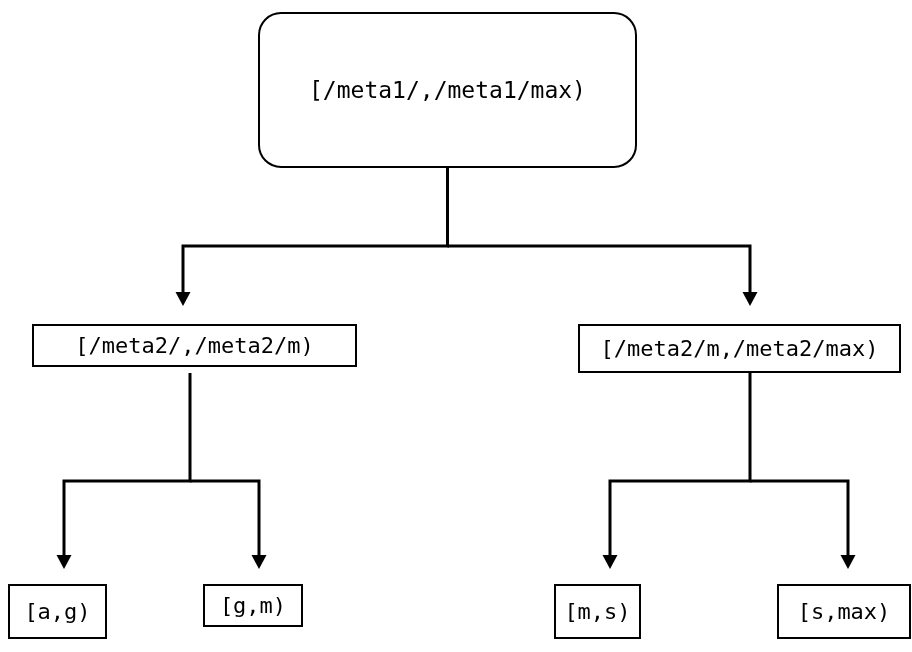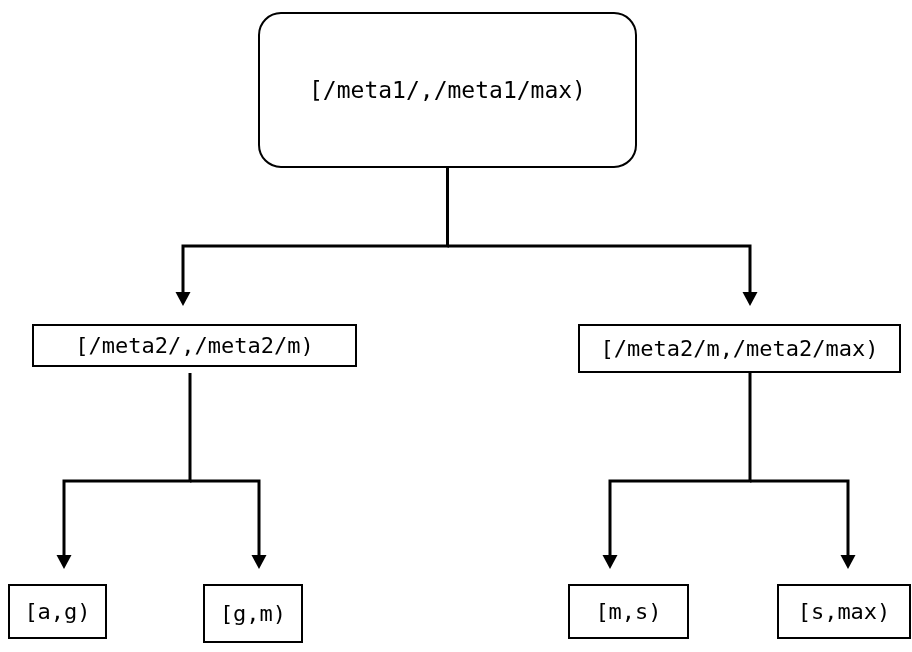--- a/index.html
+++ b/index.html
@@ -93,25 +93,25 @@
   </div>
 
   <div class="node-box level-mid" id="node-mid-right" style="left:578px; top:324px; width:323px; height:49px;">
     <span class="node-label">[/meta2/m,/meta2/max)</span>
   </div>
 
   <div class="node-box level-leaf" id="node-leaf-ag" style="left:8px; top:584px; width:99px; height:55px;align-items:center;">
     <span class="node-label">[a,g)</span>
   </div>
 
-  <div class="node-box level-leaf" id="node-leaf-gm" style="left:203px; top:584px; width:100px; height:59px;">
+  <div class="node-box level-leaf" id="node-leaf-gm" style="left:203px; top:584px; width:100px; height:43px;">
     <span class="node-label">[g,m)</span>
   </div>
 
-  <div class="node-box level-leaf" id="node-leaf-ms" style="left:568px; top:584px; width:121px; height:55px;">
+  <div class="node-box level-leaf" id="node-leaf-ms" style="left:554px; top:584px; width:87px; height:55px;">
     <span class="node-label">[m,s)</span>
   </div>
 
   <div class="node-box level-leaf" id="node-leaf-smax" style="left:777px; top:584px; width:134px; height:55px;">
     <span class="node-label">[s,max)</span>
   </div>
 
 </div>
 
 </body></html>

